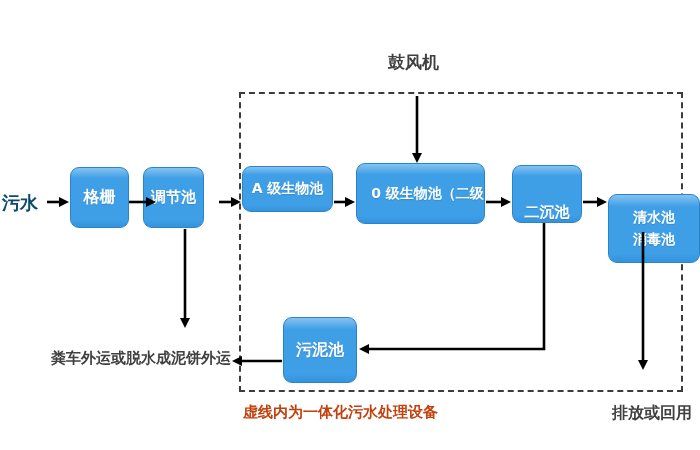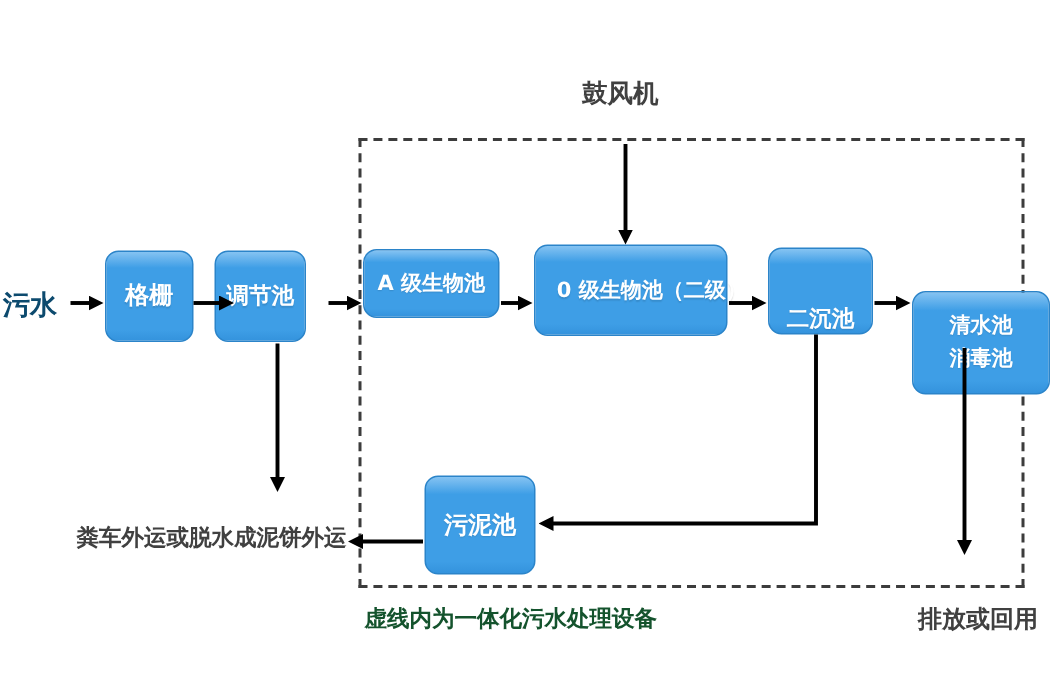--- a/index.html
+++ b/index.html
@@ -28,21 +28,21 @@
   #node-secondary-sed  {left:512px;top:165px;width:70px; height:58px;font-size:15px;justify-content:flex-end;}
   #node-clear-water    {left:608px;top:158px;width:92px; height:69px;font-size:14px;line-height:1.55;margin-top:36px;}
   #node-sludge         {left:283px;top:317px;width:74px; height:66px;font-size:16px;}
   
   .lbl{position:absolute;z-index:3;white-space:nowrap;font-weight:700;}
   .lbl.blue{color:#404040;}
   .lbl.black{color:#0c4a6e;}
   #label-source   {left:2px;  top:191px;font-size:18px;}
   #label-blower   {left:388px;top:51px; font-size:17px;}
   #label-disposal {left:51px; top:349px;font-size:15px;}
-  #label-caption  {left:243px;top:403px;font-size:15px;color:#14532d;}
+  #label-caption  {left:243px;top:403px;font-size:15px;color:#c2410c;}
   #label-discharge{left:612px;top:403px;font-size:16px;}
   
   #arrows{position:absolute;left:0;top:0;z-index:4;pointer-events:none;}
   #arrows line,#arrows polyline{stroke:#000;stroke-width:2.6;fill:none;}
 </style>
 </head>
 <body>
 
 <div id="canvas">
 

